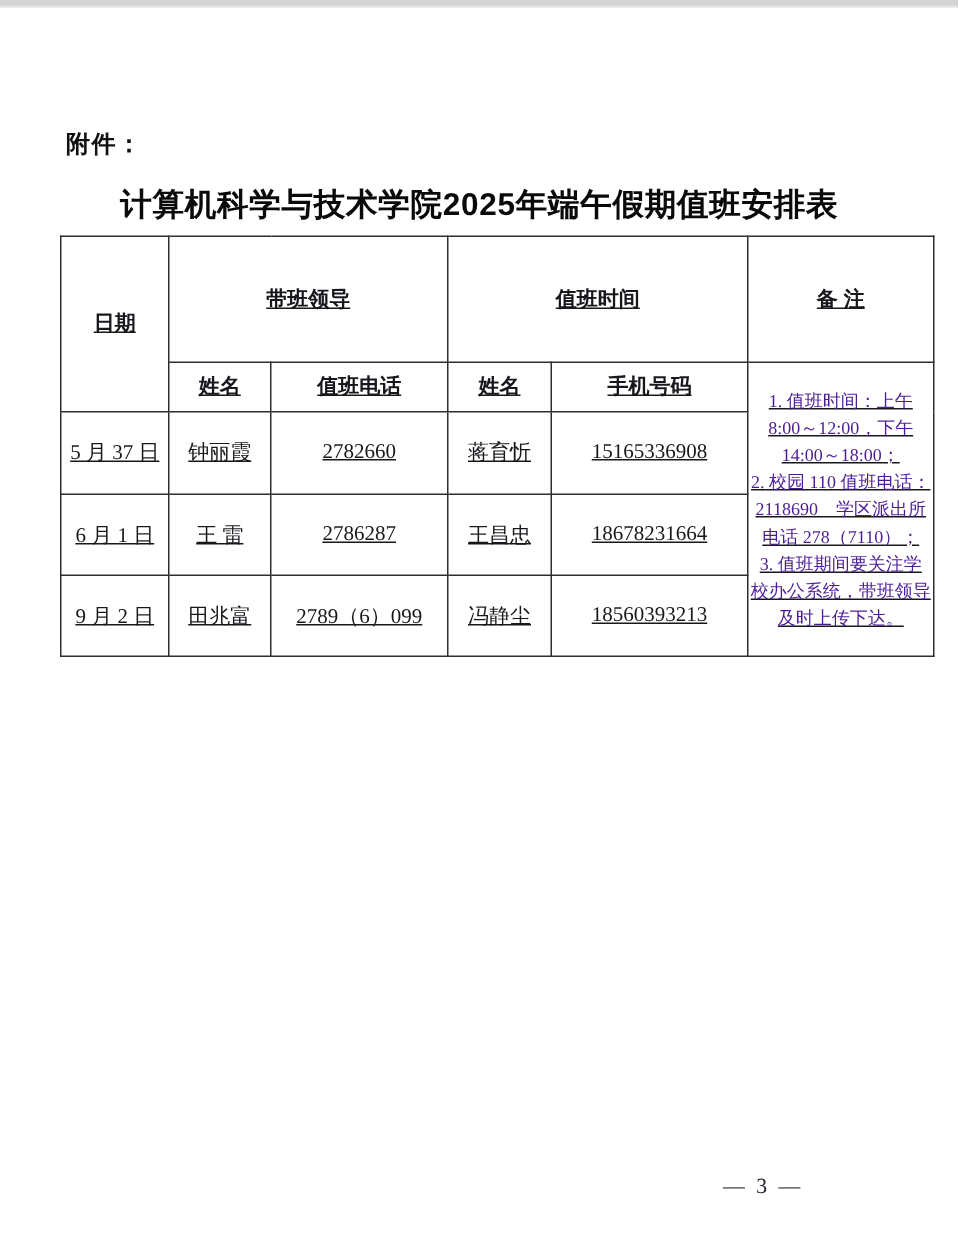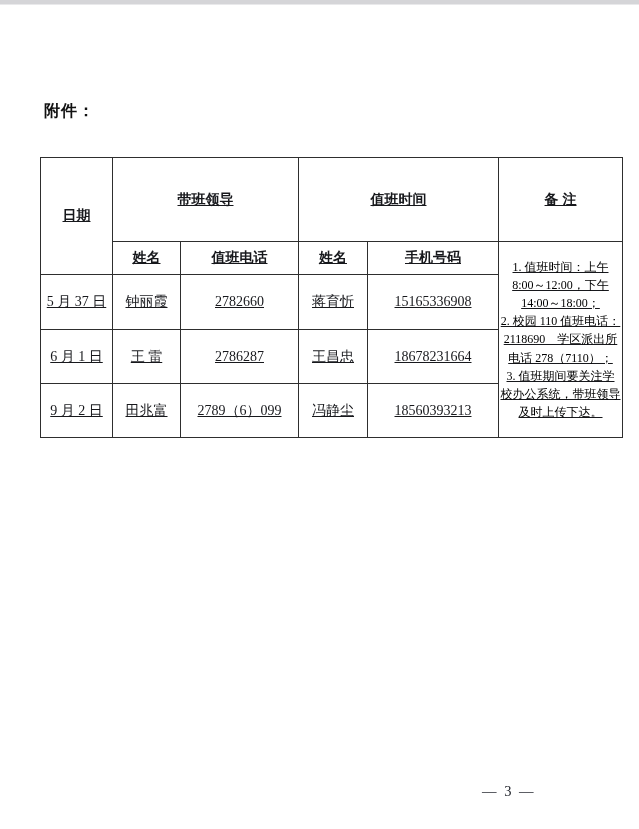--- a/index.html
+++ b/index.html
@@ -13,21 +13,20 @@
   }
   .topbar{
     position:absolute;left:0;top:0;width:639px;height:4px;
     background:#d5d5d8;border-bottom:1px solid #e9e9eb;
   }
   .attachment{
     position:absolute;left:44px;top:86px;
     font-family:"Liberation Sans", sans-serif;
     font-weight:700;font-size:16px;color:#111;
     letter-spacing:1px;
-    margin-top:15px;
   }
   .title{
     position:absolute;left:0;top:122px;width:639px;
     margin:0;text-align:center;
     font-family:"Liberation Sans", sans-serif;
     font-weight:700;font-size:21px;color:#0a0a0a;
     letter-spacing:0.5px;
   }
   table.duty{
     position:absolute;left:40px;top:157px;
@@ -50,37 +49,38 @@
   tr.r2{height:33px;}
   tr.dr1{height:55px;}
   tr.dr2{height:54px;}
   tr.dr3{height:54px;}
   td.remarks-cell{
     vertical-align:middle;
     padding:2px 1px;
   }
   .rl{
     font-size:12px;line-height:18.2px;
-    color:#000000;text-align:center;white-space:nowrap;
+    color:#4c1d95;text-align:center;white-space:nowrap;
   }
   .pagenum{
     position:absolute;left:482px;top:783px;
     font-size:14.5px;color:#23262e;
     letter-spacing:2px;
   }
 </style>
 </head>
 <body>
 
 <div class="page">
 
   <div class="topbar"></div>
 
   <div class="attachment">附件：</div>
 
+  <h1 class="title">计算机科学与技术学院2025年端午假期值班安排表</h1>
 
   <table class="duty">
     <colgroup>
       <col style="width:72px">
       <col style="width:68px">
       <col style="width:118px">
       <col style="width:69px">
       <col style="width:131px">
       <col style="width:124px">
     </colgroup>

